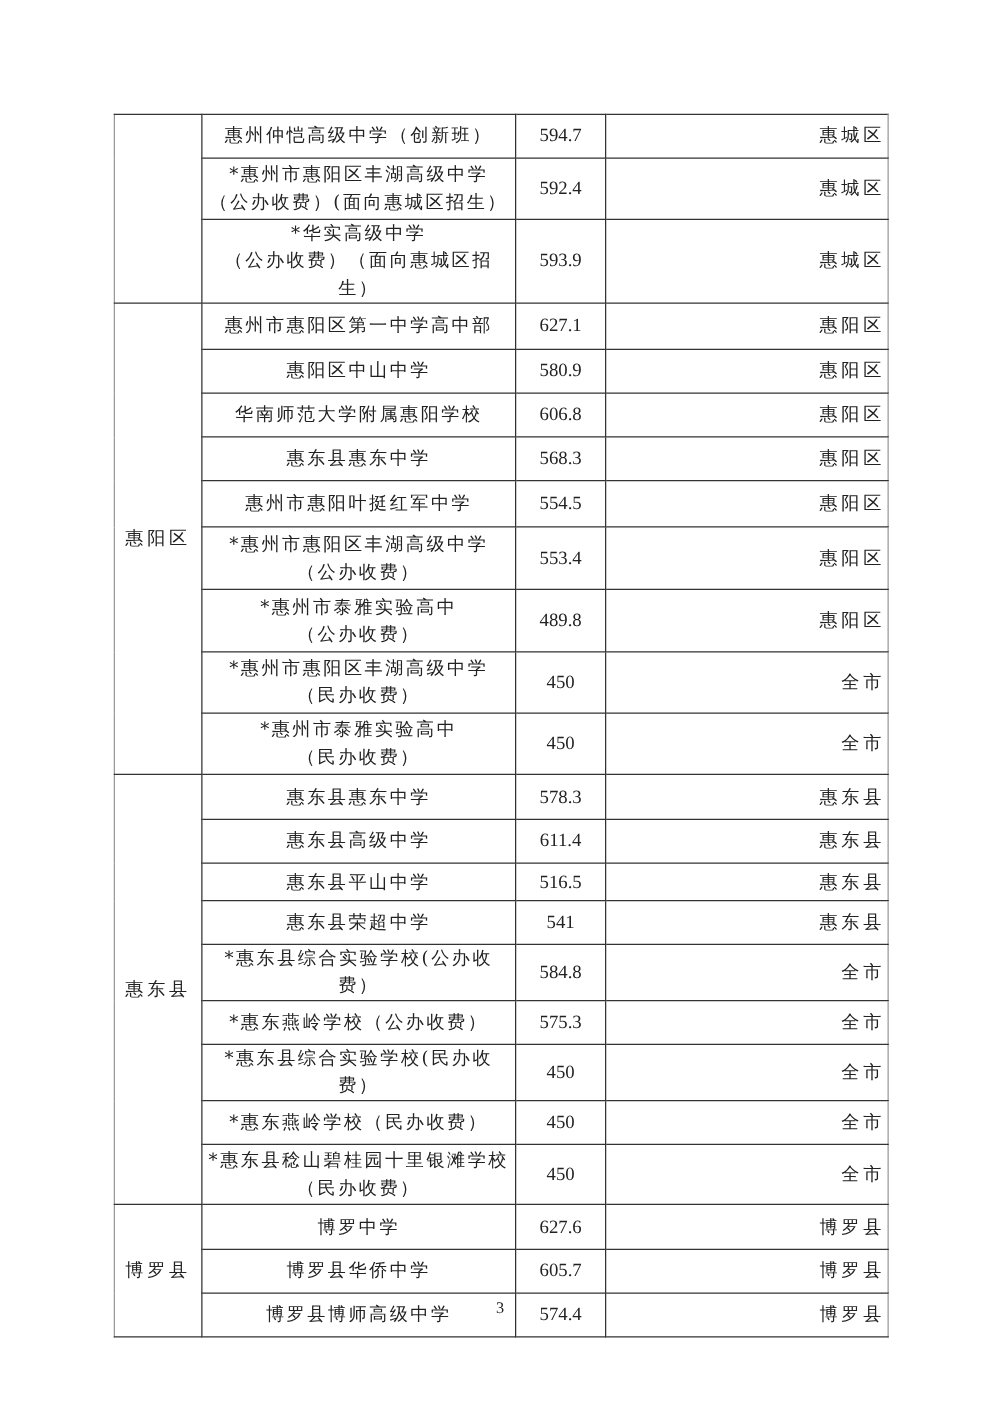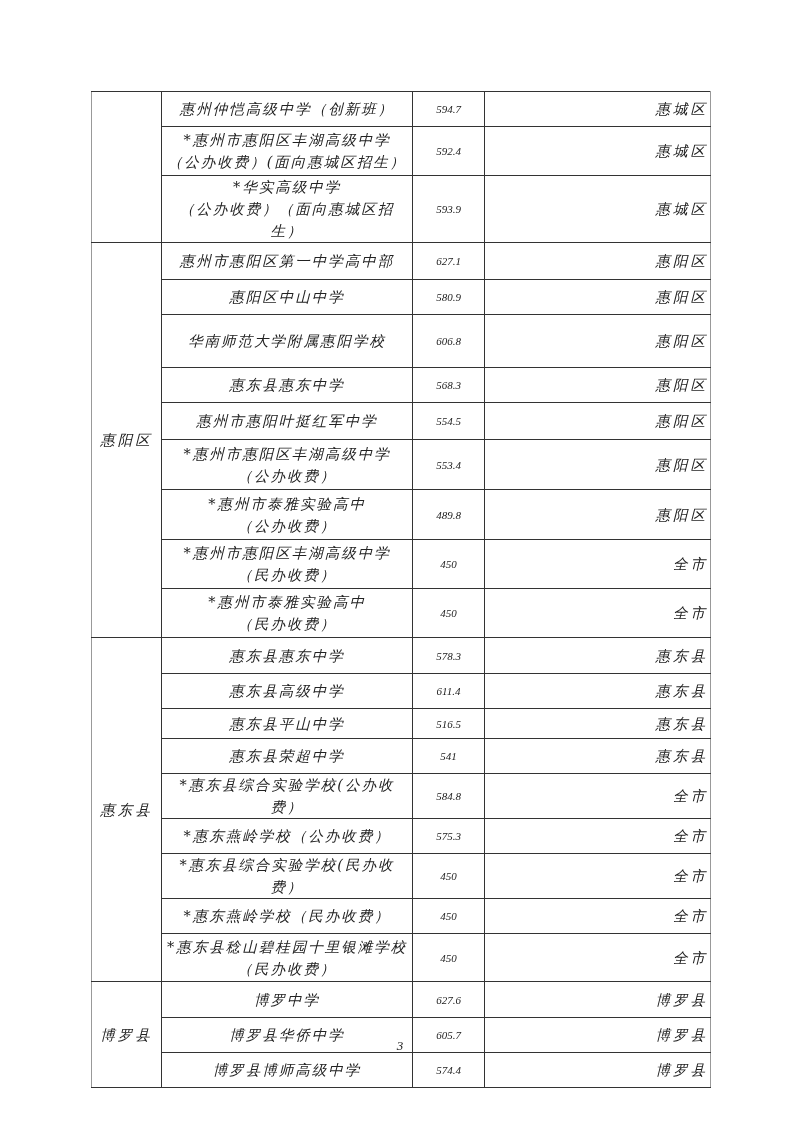--- a/index.html
+++ b/index.html
@@ -1,34 +1,34 @@
 <!DOCTYPE html>
 <html><head>
 <meta charset="utf-8">
 <style>
   html, body { margin: 0; padding: 0; background: #ffffff; }
   body { width: 800px; height: 1131px; position: relative; overflow: hidden;
          font-family: "DejaVu Serif", "Liberation Serif", serif; color: #222; }
-  .page { position: absolute; left: 0; top: 0; width: 800px; height: 1131px; background: #fff; font-style: italic; }
+  .page { position: absolute; left: 0; top: 0; width: 800px; height: 1131px; background: #fff; }
   table.admissions {
     position: absolute; left: 91px; top: 91px;
     border-collapse: collapse; table-layout: fixed;
     width: 619px;
   }
   table.admissions td {
     border: 1px solid #333;
     text-align: center; vertical-align: middle;
     font-size: 14.5px; line-height: 22px;
     padding: 0 2px; letter-spacing: 2px;
   }
   table.admissions td.district { border-left: 1.5px solid #999; letter-spacing: 3px; }
   table.admissions td.region { border-right: 1.5px solid #999; letter-spacing: 3px; text-align: right; }
   table.admissions td.score {
     font-family: "Liberation Serif", "DejaVu Serif", serif;
-    font-size: 11px; letter-spacing: 0; }
+    font-size: 15px; letter-spacing: 0; }
   td.name span { display: block; }
   .page-number {
     position: absolute; top: 1038px; left: 0; width: 800px; text-align: center;
     font-family: "Liberation Serif", serif; font-size: 13px; color: #222;
   }
 </style>
 </head>
 <body>
 
 <div class="page">
@@ -72,21 +72,21 @@
           <td class="score">627.1</td>
           <td class="region">惠阳区</td>
         </tr>
         <tr style="height: 35px;">
           <td class="name">
             <span>惠阳区中山中学</span>
           </td>
           <td class="score">580.9</td>
           <td class="region">惠阳区</td>
         </tr>
-        <tr style="height: 53px;">
+        <tr style="height: 35px;">
           <td class="name">
             <span>华南师范大学附属惠阳学校</span>
           </td>
           <td class="score">606.8</td>
           <td class="region">惠阳区</td>
         </tr>
         <tr style="height: 35px;">
           <td class="name">
             <span>惠东县惠东中学</span>
           </td>

